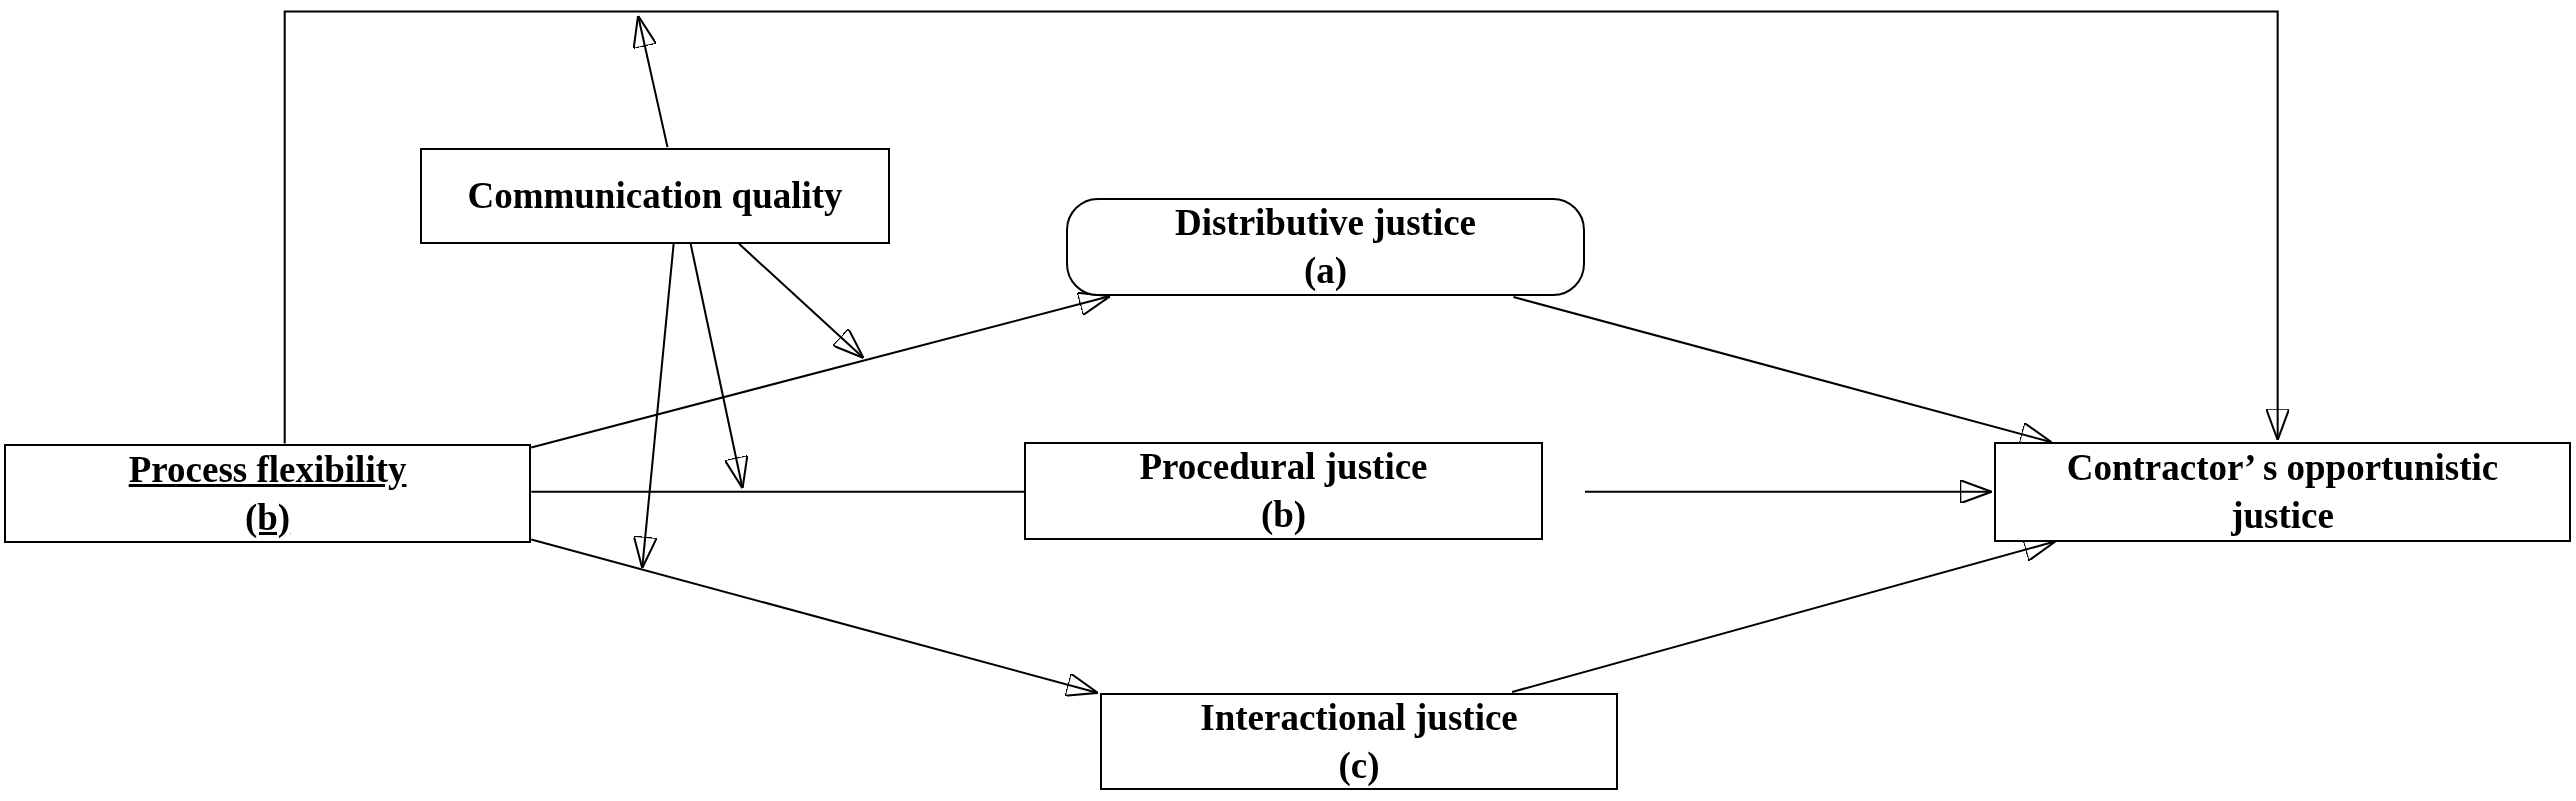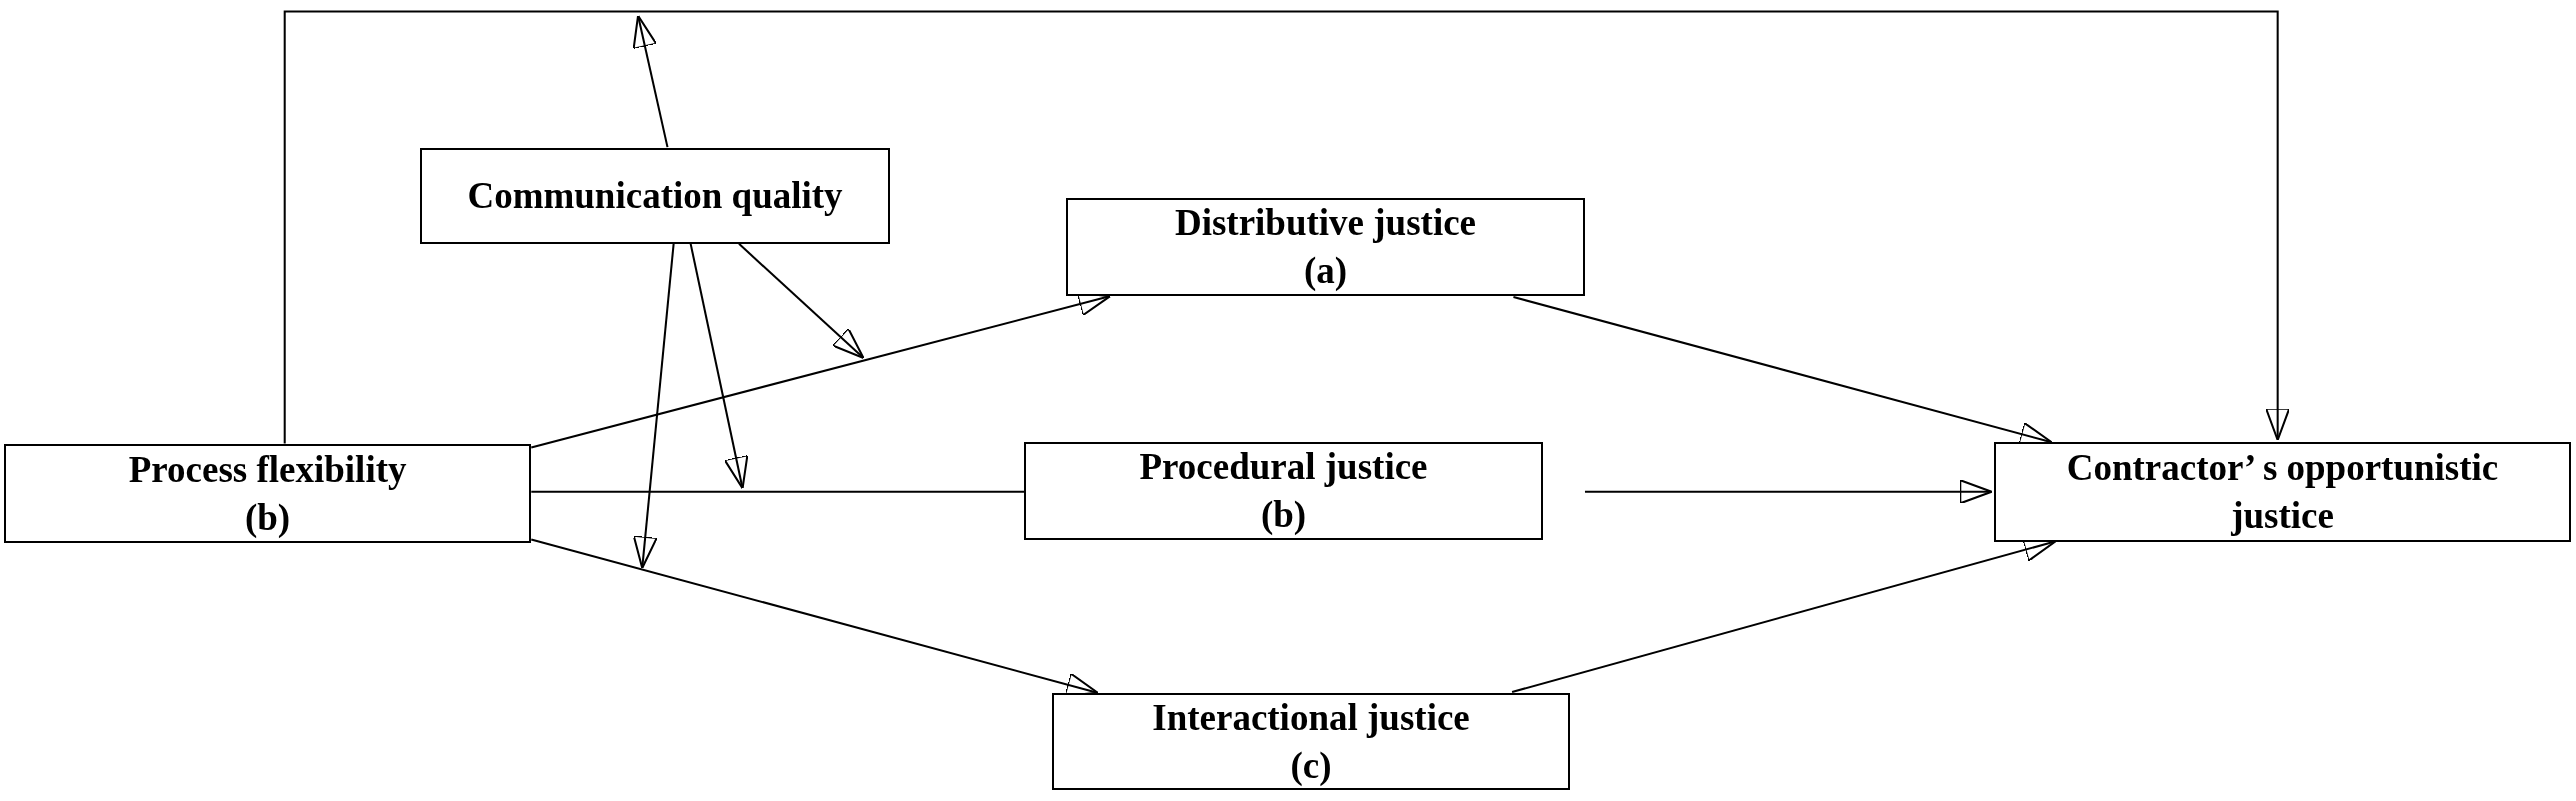--- a/index.html
+++ b/index.html
@@ -70,36 +70,36 @@
     <line x1="979" y1="216" x2="936" y2="24" marker-end="url(#arrowhead)"></line>
     <line x1="1084" y1="358" x2="1266" y2="525" marker-end="url(#arrowhead)"></line>
     <line x1="1013" y1="358" x2="1089" y2="716" marker-end="url(#arrowhead)"></line>
     <line x1="988" y1="358" x2="942" y2="833" marker-end="url(#arrowhead)"></line>
   </svg>
 
   <div class="box thin" style="left:392px; top:148px; width:470px; height:96px;margin-left:28px;">
     <span>Communication quality</span>
   </div>
 
-  <div class="box" style="left:1066px; top:198px; width:519px; height:98px;">
+  <div class="box" style="left:1066px; top:198px; width:519px; height:98px;border-radius:32px;">
     <span>Distributive justice</span>
     <span>(a)</span>
   </div>
 
-  <div class="box" style="left:4.1px; top:444px; width:527px; height:99px;">
+  <div class="box" style="left:4.1px; top:444px; width:527px; height:99px;text-decoration:underline;">
     <span>Process flexibility</span>
     <span>(b)</span>
   </div>
 
   <div class="box" style="left:1024px; top:442px; width:519px; height:98px;">
     <span>Procedural justice</span>
     <span>(b)</span>
   </div>
 
-  <div class="box" style="left:1052px; top:693px; width:518px; height:97px;">
+  <div class="box" style="left:1100px; top:693px; width:518px; height:97px;">
     <span>Interactional justice</span>
     <span>(c)</span>
   </div>
 
   <div class="box" style="left:1994px; top:442px; width:577px; height:100px;text-align:center;">
     <span>Contractor’ s opportunistic</span>
     <span>justice</span>
   </div>
 
 </div>

